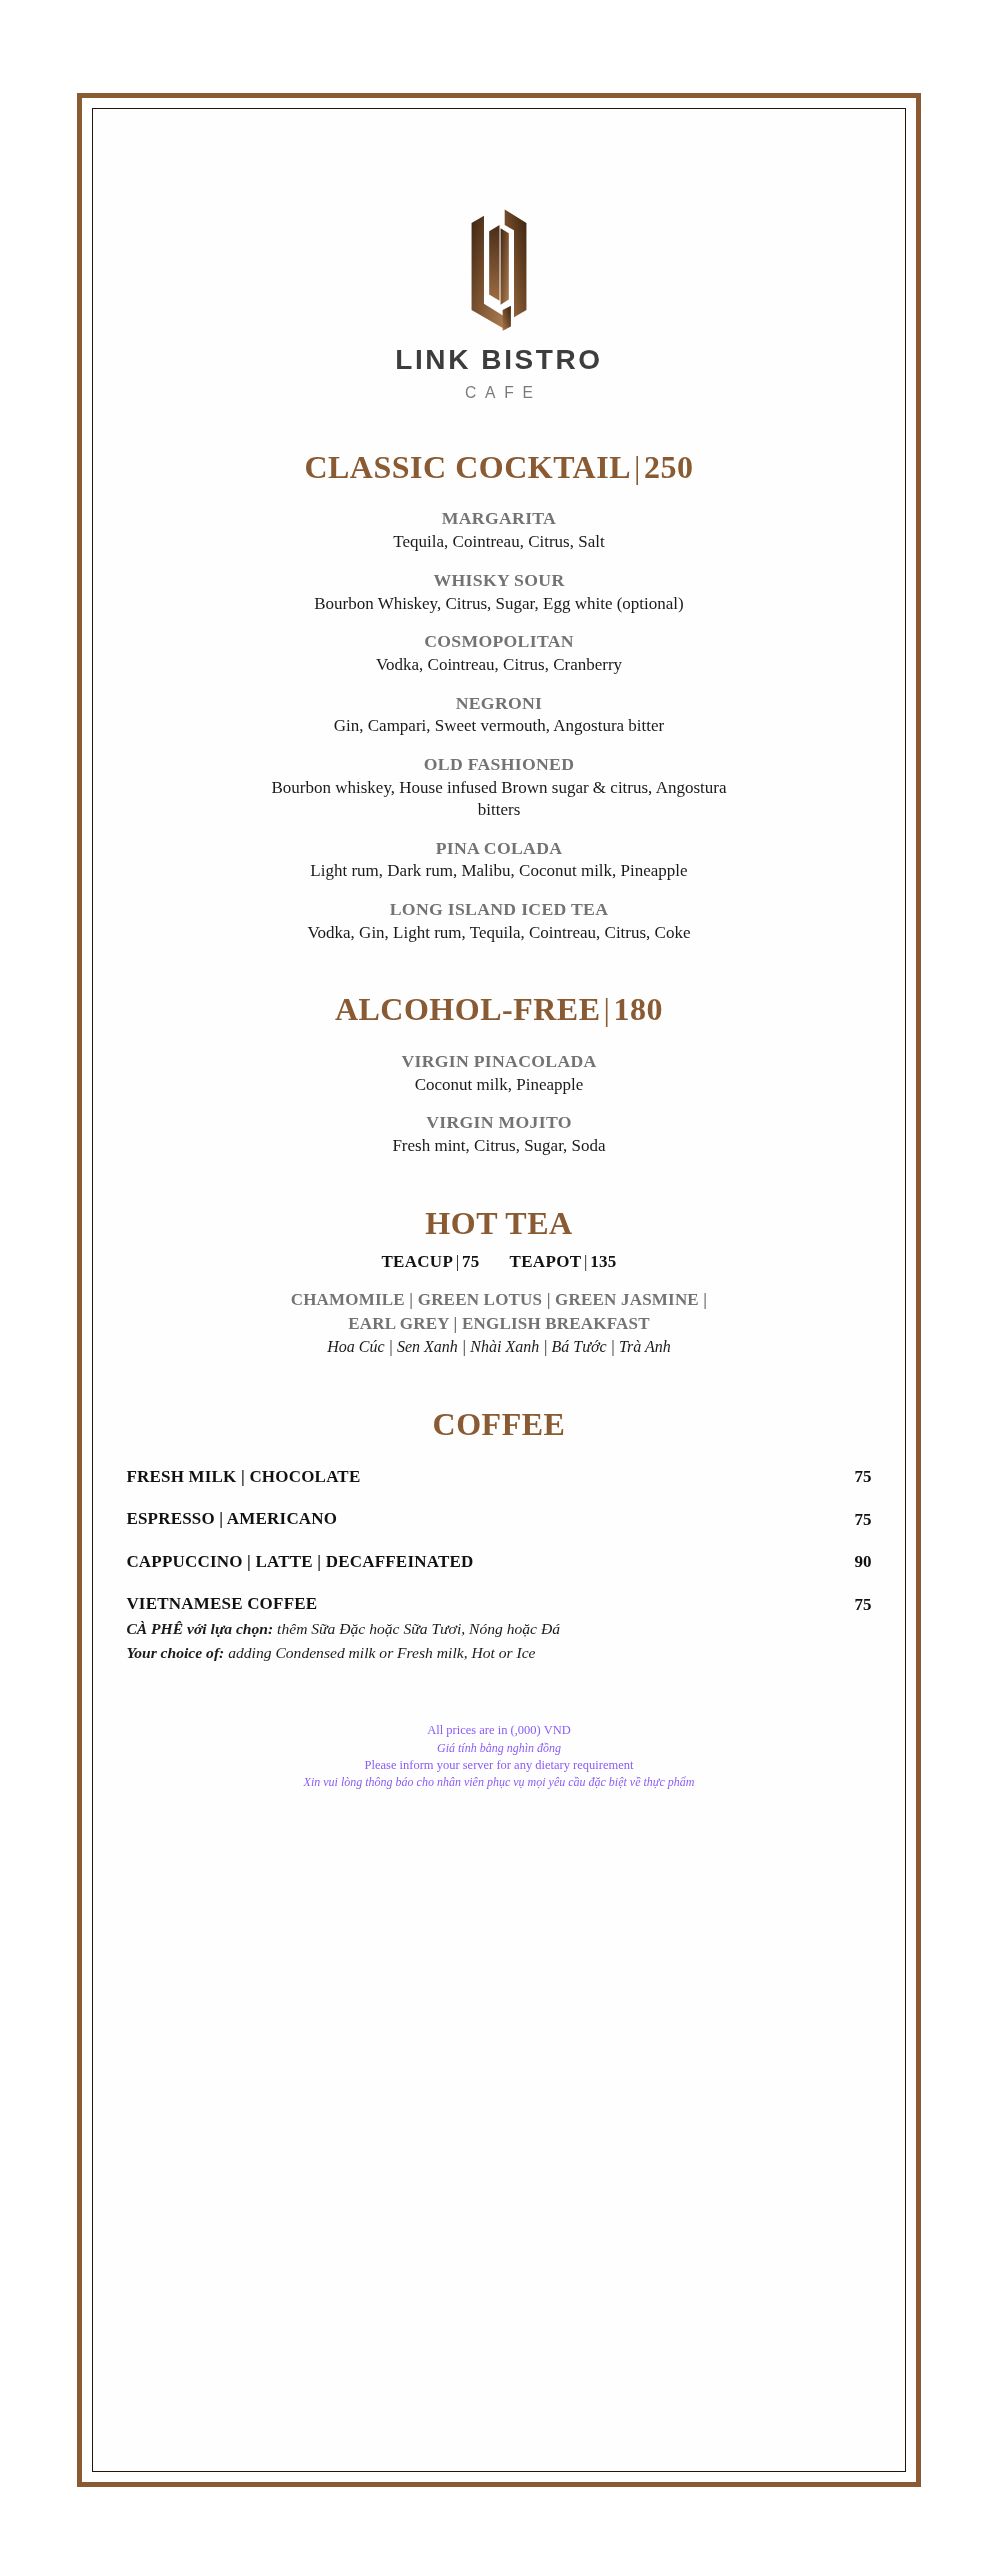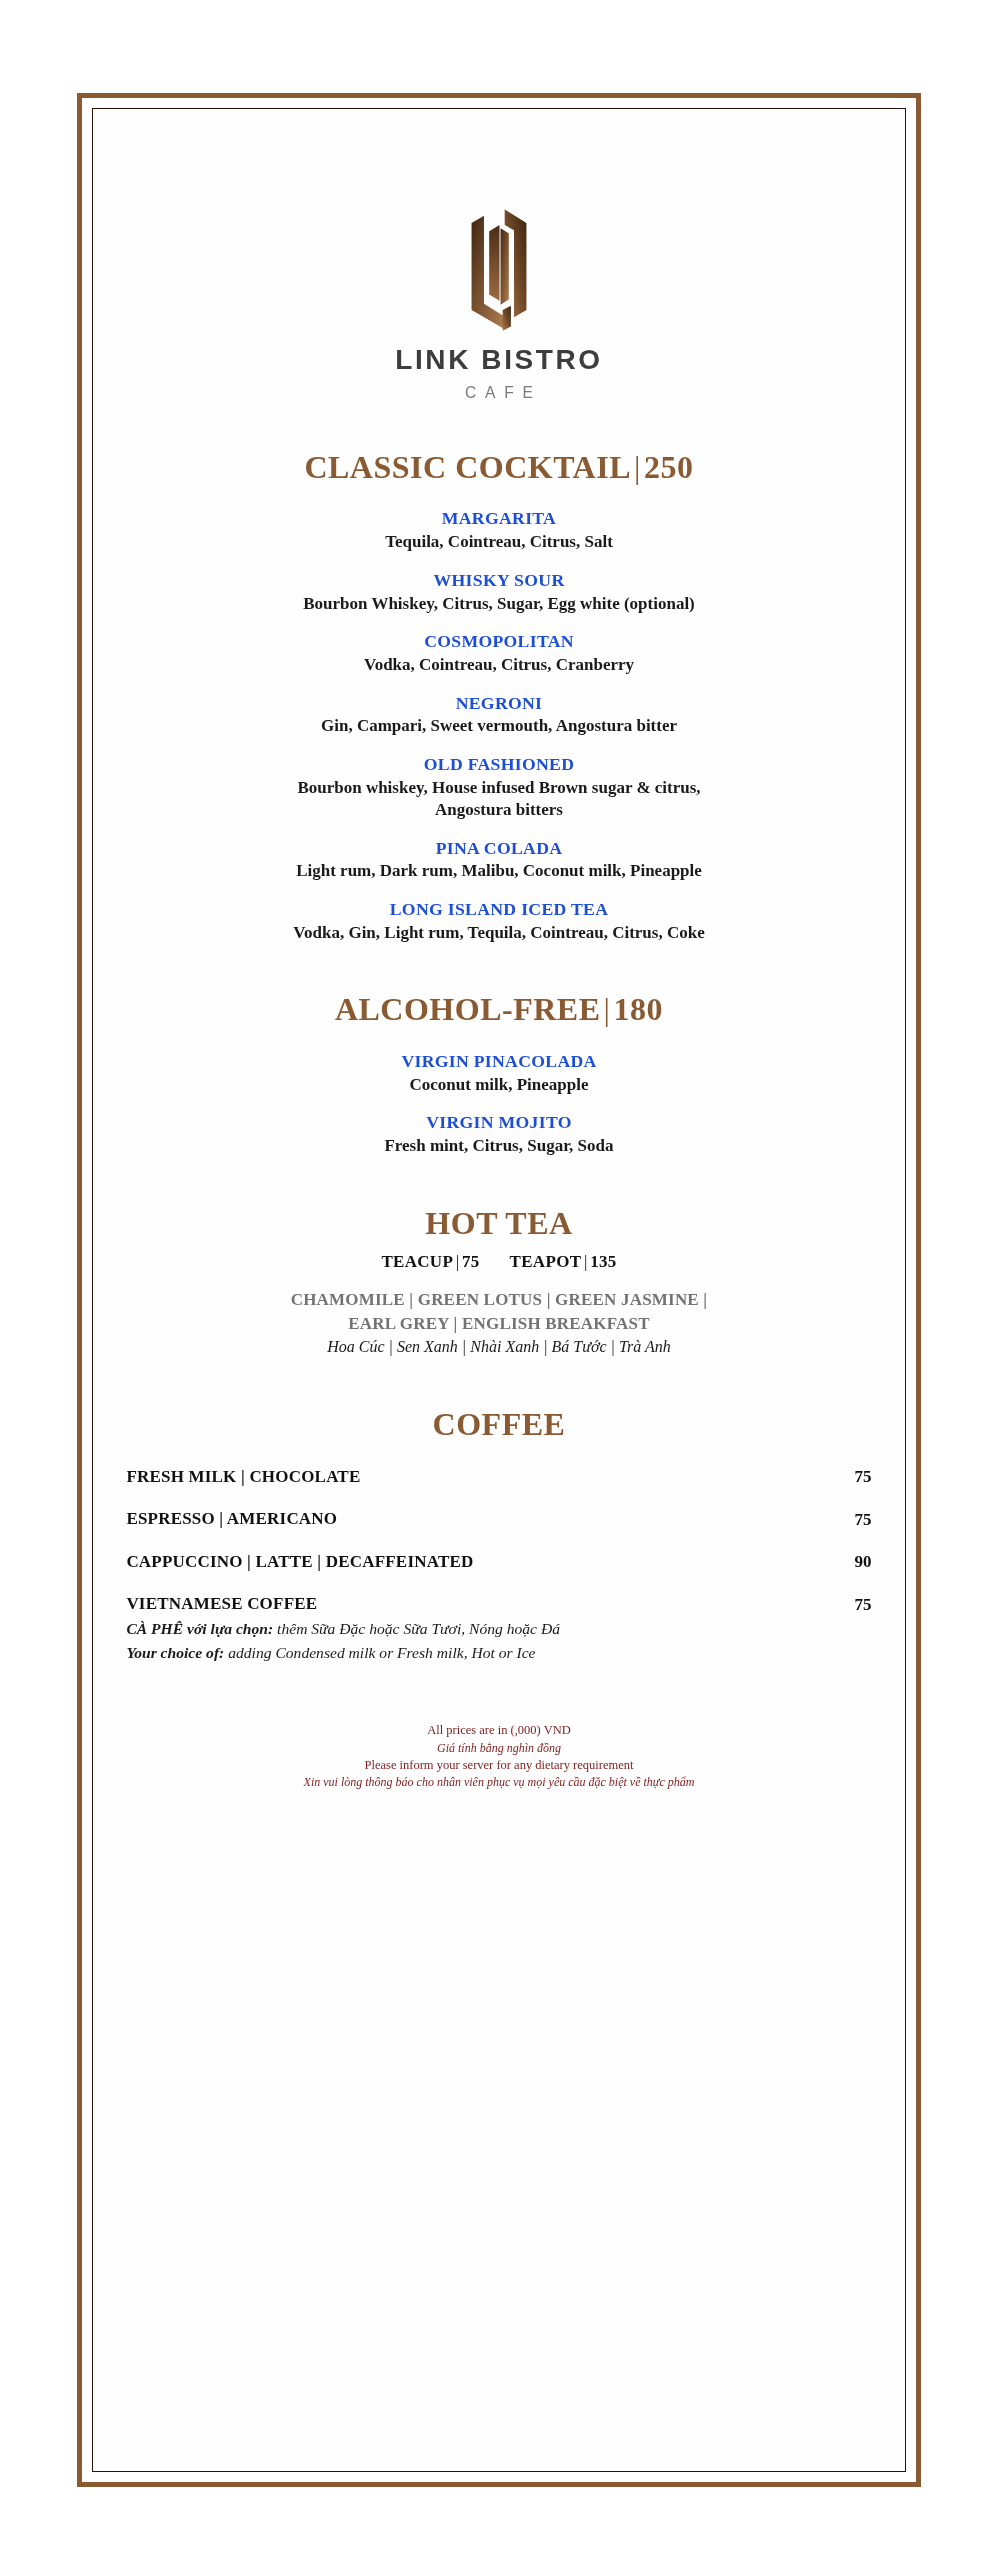--- a/index.html
+++ b/index.html
@@ -100,25 +100,25 @@
     margin-top: 23px;
     text-align: center;
   }
   .drink {
     margin-bottom: 15.6px;
   }
   .drink-name {
     font-weight: 700;
     font-size: 17.7px;
     letter-spacing: 0.3px;
-    color: #1d4ed8;
+    color: #737373;
     line-height: 1.25;
   }
   .drink-desc {
-    font-weight: 700;
+    font-weight: 400;
     font-size: 17px;
     color: #1a1a1a;
     line-height: 1.3;
     margin-top: 1.6px;
   }
 
   
   .tea-prices {
     text-align: center;
     margin-top: 11.4px;
@@ -187,21 +187,21 @@
   }
 
   
   .footer {
     margin-top: 58px;
     text-align: center;
     padding: 0 21px;
   }
   .footer-line {
     font-size: 12.5px;
-    color: #7f1d1d;
+    color: #8b5cf6;
     line-height: 1.42;
   }
   .footer-line.vi {
     font-style: italic;
     font-size: 12px;
   }
   .spacer-lg { height: 50px; }
   .spacer-md { height: 34px; }
 </style>
 </head>

